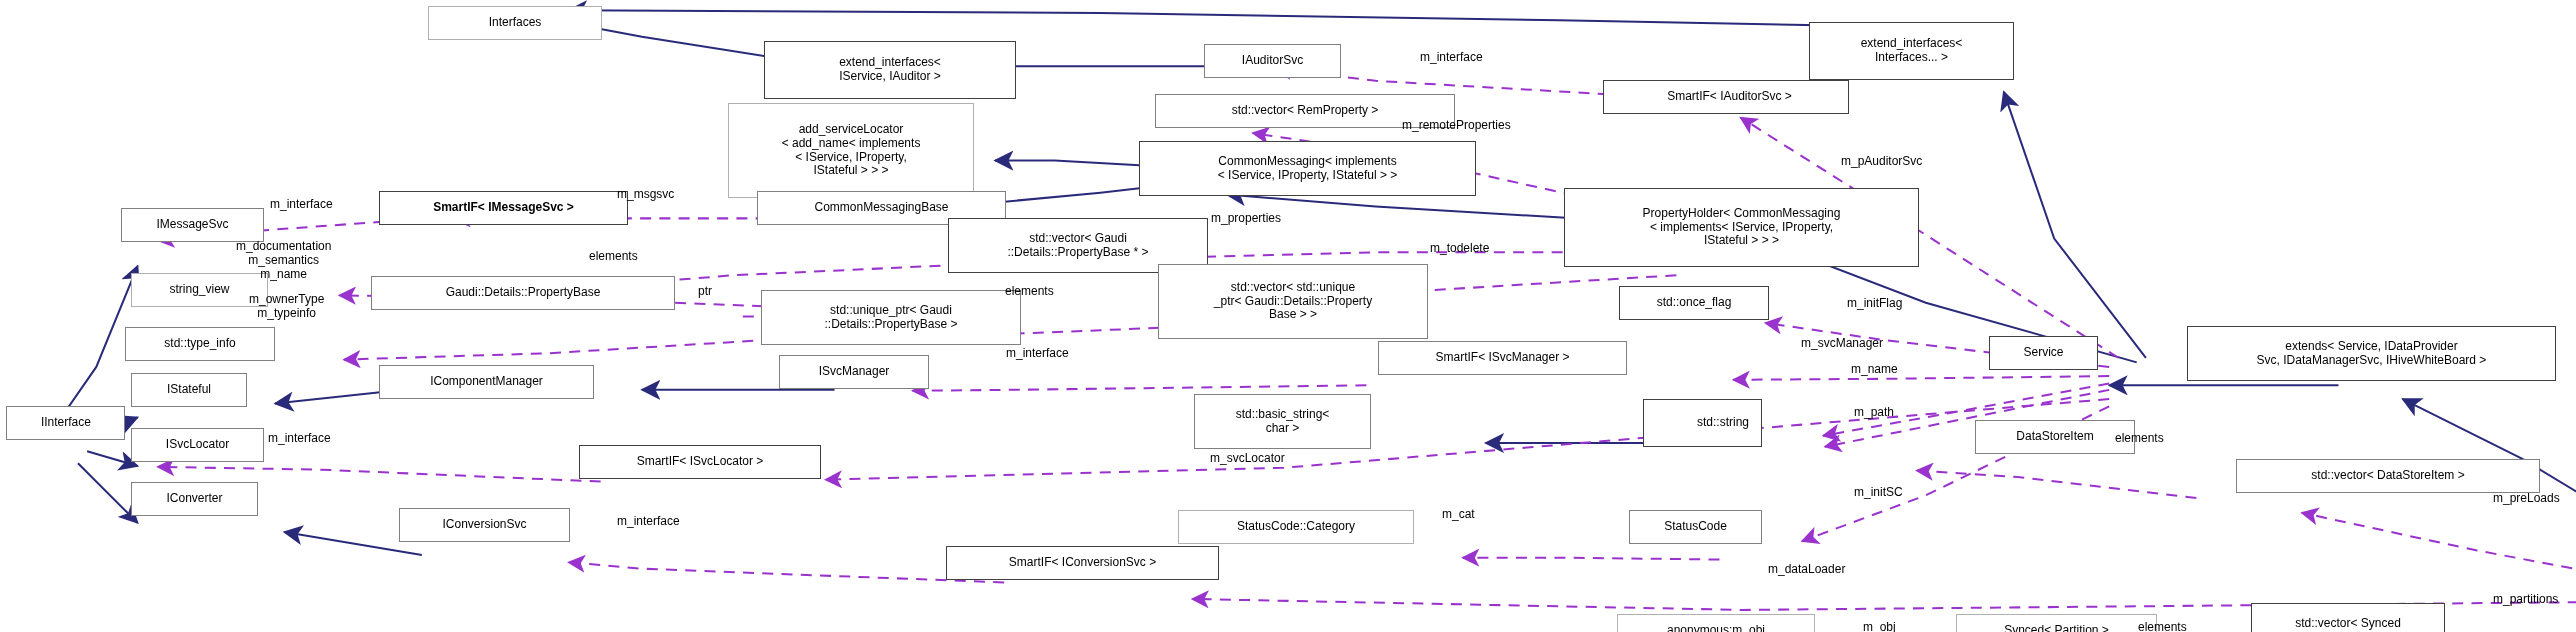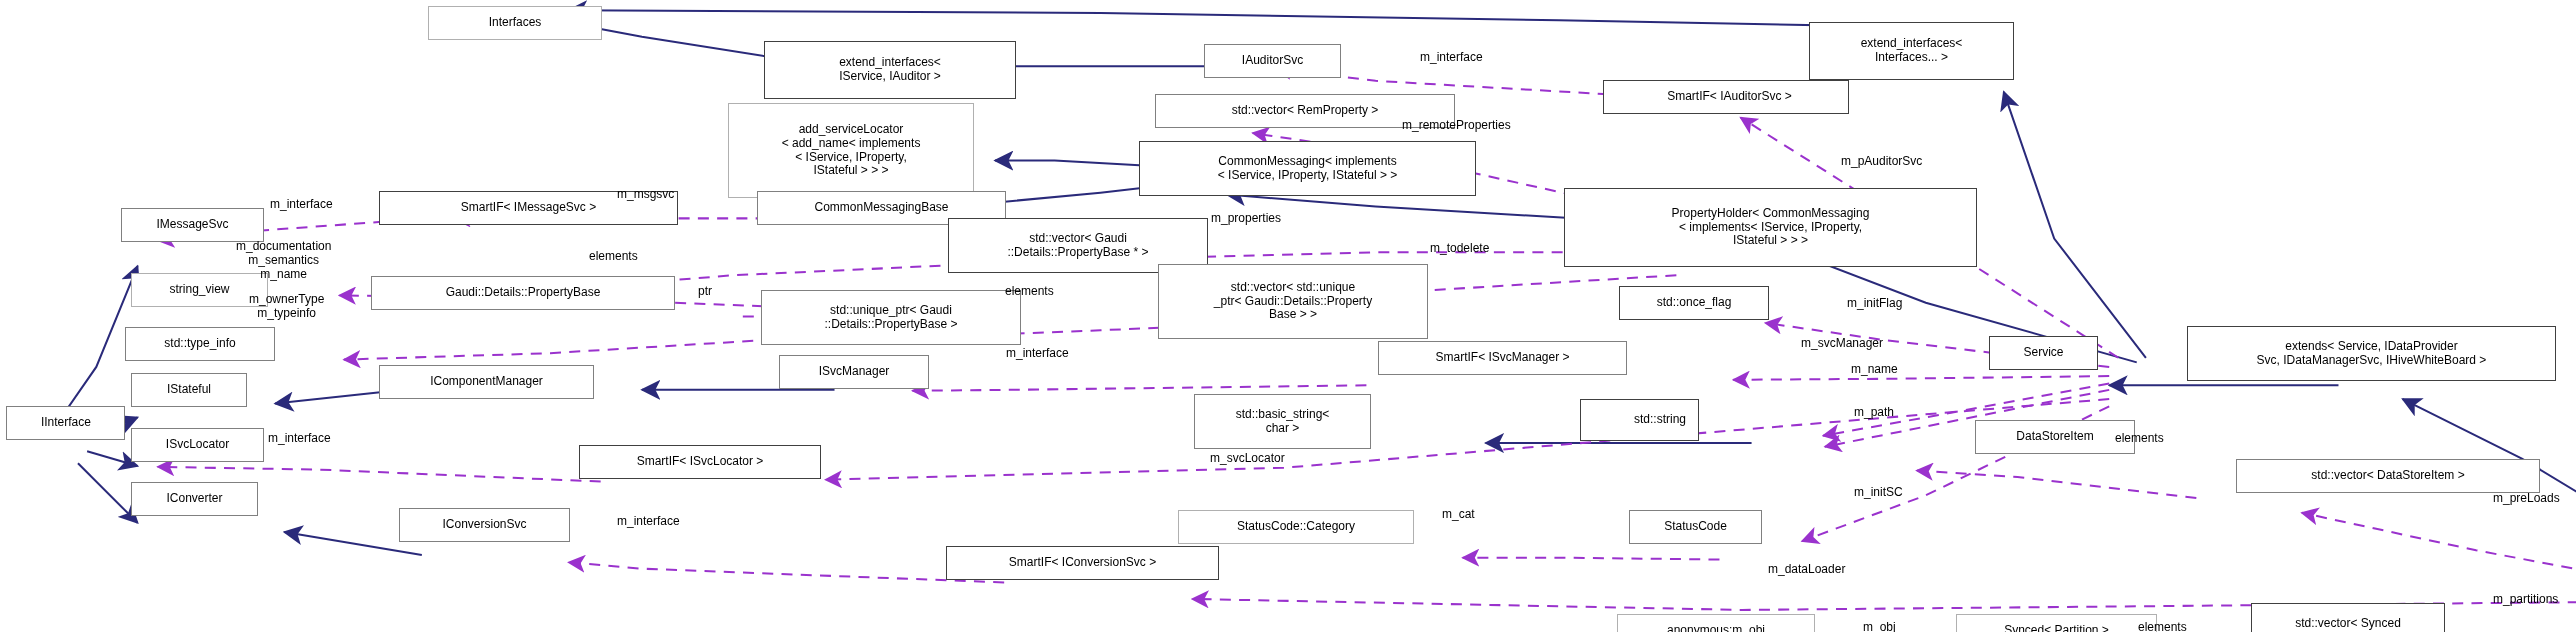--- a/index.html
+++ b/index.html
@@ -165,23 +165,23 @@
 Interfaces... &gt;</span></div>
       <div class="node" style="left: 1155px; top: 94px; width: 300px; height: 34px;"><span>std::vector&lt; RemProperty &gt;</span></div>
       <div class="node thick" style="left: 1603px; top: 80px; width: 246px; height: 34px; padding-left: 7px;"><span>SmartIF&lt; IAuditorSvc &gt;</span></div>
       <div class="node thin" style="left: 728px; top: 103px; width: 246px; height: 95px;"><span>add_serviceLocator
 &lt; add_name&lt; implements
 &lt; IService, IProperty,
 IStateful &gt; &gt; &gt;</span></div>
       <div class="node thick" style="left: 1139px; top: 141px; width: 337px; height: 55px;"><span>CommonMessaging&lt; implements
 &lt; IService, IProperty, IStateful &gt; &gt;</span></div>
       <div class="node" style="left: 121px; top: 208px; width: 143px; height: 34px;"><span>IMessageSvc</span></div>
-      <div class="node thick" style="left: 379px; top: 191px; width: 299px; height: 34px;"><span>SmartIF&lt; IMessageSvc &gt;</span></div>
+      <div class="node thick" style="left: 379px; top: 191px; width: 249px; height: 34px; font-weight: bold;"><span>SmartIF&lt; IMessageSvc &gt;</span></div>
       <div class="node" style="left: 757px; top: 191px; width: 249px; height: 34px; justify-content: center;"><span>CommonMessagingBase</span></div>
-      <div class="node thick" style="left: 1564px; top: 188px; width: 413px; height: 79px;"><span>PropertyHolder&lt; CommonMessaging
+      <div class="node thick" style="left: 1564px; top: 188px; width: 355px; height: 79px;"><span>PropertyHolder&lt; CommonMessaging
 &lt; implements&lt; IService, IProperty,
 IStateful &gt; &gt; &gt;</span></div>
       <div class="node thick" style="left: 948px; top: 218px; width: 260px; height: 55px;"><span>std::vector&lt; Gaudi
 ::Details::PropertyBase * &gt;</span></div>
       <div class="node thin" style="left: 131px; top: 273px; width: 137px; height: 34px;"><span>string_view</span></div>
       <div class="node" style="left: 371px; top: 276px; width: 304px; height: 34px;"><span>Gaudi::Details::PropertyBase</span></div>
       <div class="node" style="left: 1158px; top: 264px; width: 270px; height: 75px;"><span>std::vector&lt; std::unique
 _ptr&lt; Gaudi::Details::Property
 Base &gt; &gt;</span></div>
       <div class="node" style="left: 761px; top: 290px; width: 260px; height: 55px;"><span>std::unique_ptr&lt; Gaudi
@@ -190,21 +190,21 @@
       <div class="node" style="left: 125px; top: 327px; width: 150px; height: 34px;"><span>std::type_info</span></div>
       <div class="node thick" style="left: 1989px; top: 336px; width: 109px; height: 34px;"><span>Service</span></div>
       <div class="node thick" style="left: 2187px; top: 326px; width: 369px; height: 55px;"><span>extends&lt; Service, IDataProvider
 Svc, IDataManagerSvc, IHiveWhiteBoard &gt;</span></div>
       <div class="node" style="left: 131px; top: 373px; width: 116px; height: 34px;"><span>IStateful</span></div>
       <div class="node" style="left: 379px; top: 365px; width: 215px; height: 34px;"><span>IComponentManager</span></div>
       <div class="node" style="left: 779px; top: 355px; width: 150px; height: 34px;"><span>ISvcManager</span></div>
       <div class="node" style="left: 1378px; top: 341px; width: 249px; height: 34px;"><span>SmartIF&lt; ISvcManager &gt;</span></div>
       <div class="node" style="left: 1194px; top: 394px; width: 177px; height: 55px;"><span>std::basic_string&lt;
 char &gt;</span></div>
-      <div class="node thick" style="left: 1580px; top: 399px; width: 119px; height: 42px; padding-left: 41px;"><span>std::string</span></div>
+      <div class="node thick" style="left: 1643px; top: 399px; width: 119px; height: 48px; padding-left: 41px;"><span>std::string</span></div>
       <div class="node" style="left: 1975px; top: 420px; width: 160px; height: 34px;"><span>DataStoreItem</span></div>
       <div class="node" style="left: 131px; top: 428px; width: 133px; height: 34px;"><span>ISvcLocator</span></div>
       <div class="node thick" style="left: 579px; top: 445px; width: 242px; height: 34px;"><span>SmartIF&lt; ISvcLocator &gt;</span></div>
       <div class="node" style="left: 2236px; top: 459px; width: 304px; height: 34px;"><span>std::vector&lt; DataStoreItem &gt;</span></div>
       <div class="node" style="left: 6.4px; top: 406px; width: 119px; height: 34px;"><span>IInterface</span></div>
       <div class="node" style="left: 131px; top: 482px; width: 127px; height: 34px;"><span>IConverter</span></div>
       <div class="node" style="left: 399px; top: 508px; width: 171px; height: 34px;"><span>IConversionSvc</span></div>
       <div class="node thin" style="left: 1178px; top: 510px; width: 236px; height: 34px;"><span>StatusCode::Category</span></div>
       <div class="node" style="left: 1629px; top: 510px; width: 133px; height: 34px;"><span>StatusCode</span></div>
       <div class="node thick" style="left: 946px; top: 546px; width: 273px; height: 34px;"><span>SmartIF&lt; IConversionSvc &gt;</span></div>

